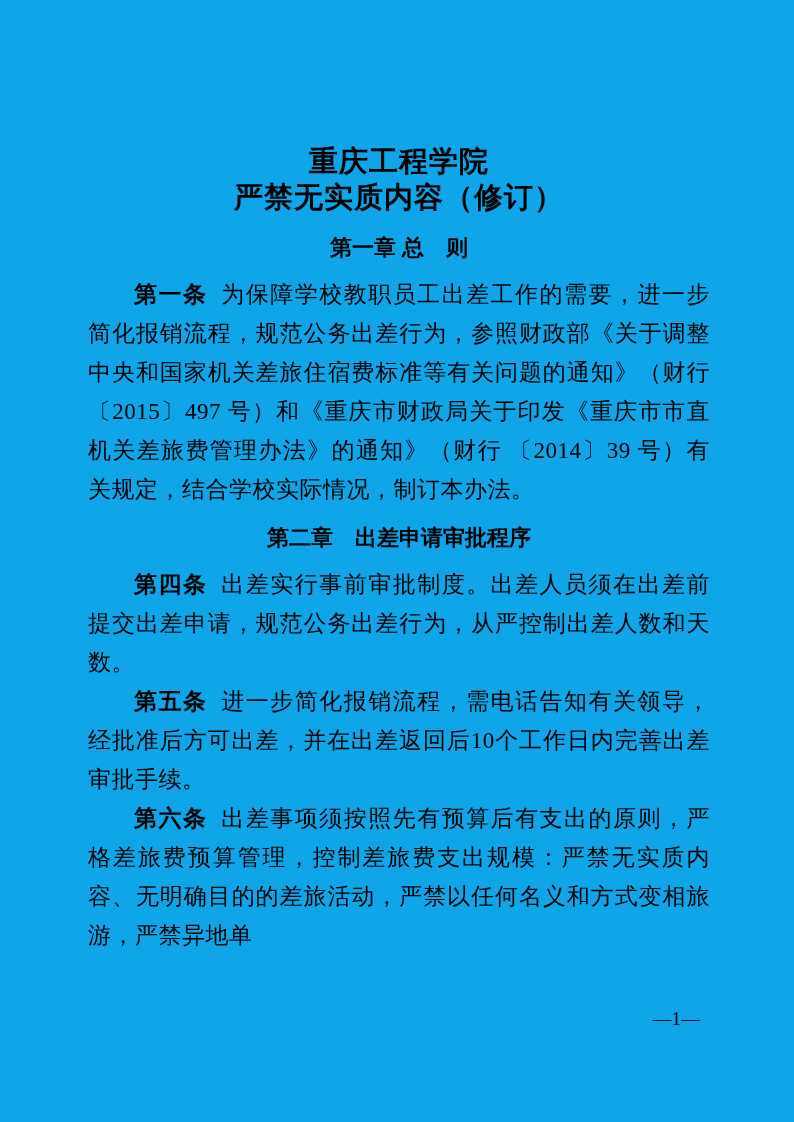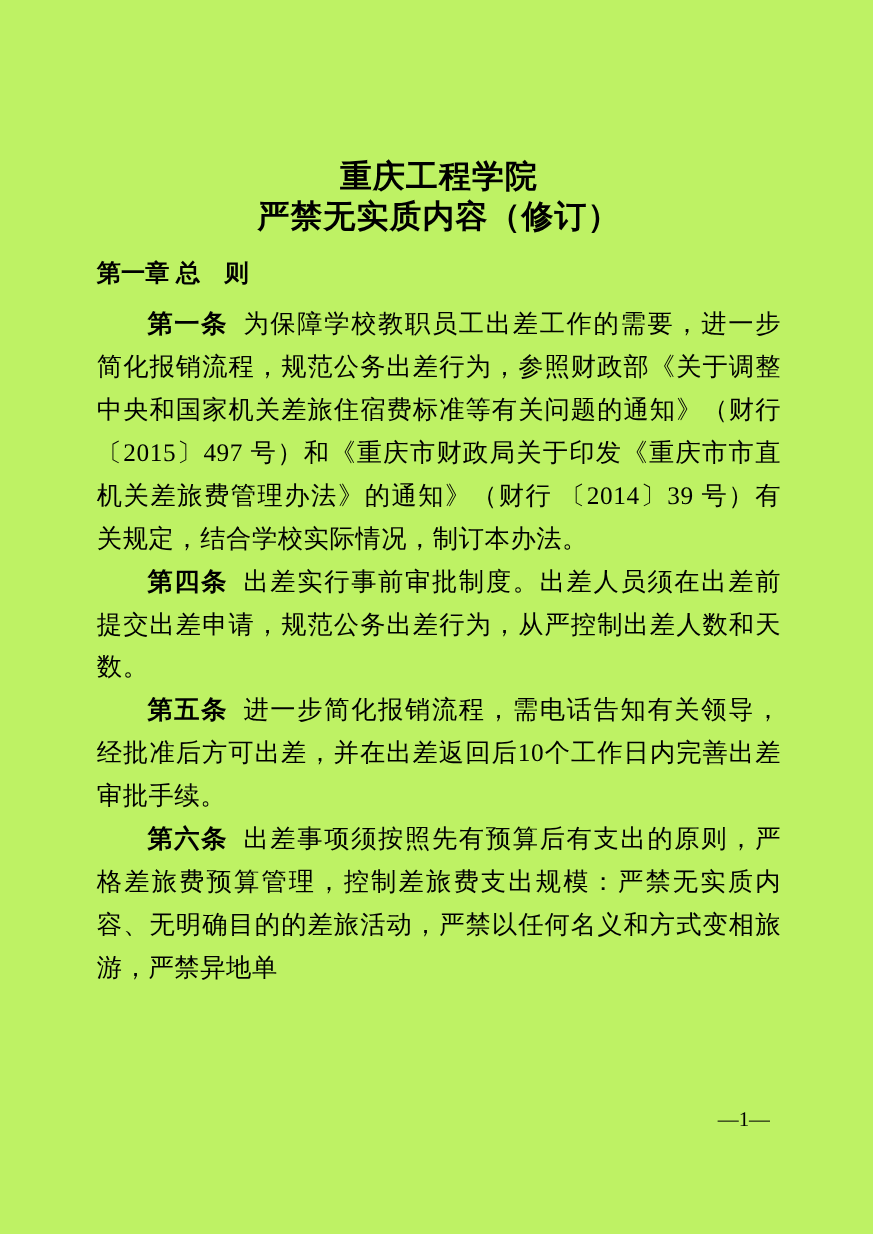--- a/index.html
+++ b/index.html
@@ -2,35 +2,36 @@
 <html><head>
 <meta charset="utf-8">
 <style>
   * { margin: 0; padding: 0; box-sizing: border-box; }
   html, body { background: #ffffff; }
   .page {
     position: relative;
     width: 794px;
     height: 1122px;
     margin: 0 auto;
-    background: #bef264;
+    background: #0ea5e9;
     color: #000000;
     font-family: "Liberation Serif", "DejaVu Serif", serif;
     padding: 143px 84px 0 88px;
     overflow: hidden;
   }
   .doc-title {
     text-align: center;
     font-weight: bold;
     font-size: 29px;
     line-height: 36px;
     letter-spacing: 1px;
     font-family: "Liberation Serif", "DejaVu Serif", serif;
   }
   .chapter-heading {
+    text-align: center;
     font-weight: bold;
     font-size: 22px;
     line-height: 30px;
     font-family: "Liberation Sans", "DejaVu Sans", sans-serif;
   }
   .chapter-heading.first { margin-top: 18px; margin-bottom: 12px; }
   .chapter-heading.second { margin-top: 14px; margin-bottom: 12px; }
   .para {
     font-size: 23px;
     line-height: 39px;
@@ -62,20 +63,21 @@
     <div>重庆工程学院</div>
     <div>严禁无实质内容（修订）</div>
   </div>
 
   <div class="chapter-heading first">第一章 总　则</div>
 
   <p class="para"><span class="article-label">第一条</span><span>为保障学校教职员工出差工作的需要，进一步简化报销流程，规范公务出差行为，参照财政部《关于调整中央和国家机关差旅住宿费标准等有关问题的通知》（财行〔2015〕497 号）和《重庆市财政局关于印发《重庆市市直机关差旅费管理办法》的通知》（财行 〔2014〕39 号）有关规定，结合学校实际情况，制订本办法。</span></p>
 
 
 
+  <div class="chapter-heading second">第二章　出差申请审批程序</div>
 
   <p class="para"><span class="article-label">第四条</span><span>出差实行事前审批制度。出差人员须在出差前提交出差申请，规范公务出差行为，从严控制出差人数和天数。</span></p>
 
   <p class="para"><span class="article-label">第五条</span><span>进一步简化报销流程，需电话告知有关领导，经批准后方可出差，并在出差返回后10个工作日内完善出差审批手续。</span></p>
 
   <p class="para"><span class="article-label">第六条</span><span>出差事项须按照先有预算后有支出的原则，严格差旅费预算管理，控制差旅费支出规模：严禁无实质内容、无明确目的的差旅活动，严禁以任何名义和方式变相旅游，严禁异地单</span></p>
 
   <div class="page-number">—1—</div>
 
 </div>

